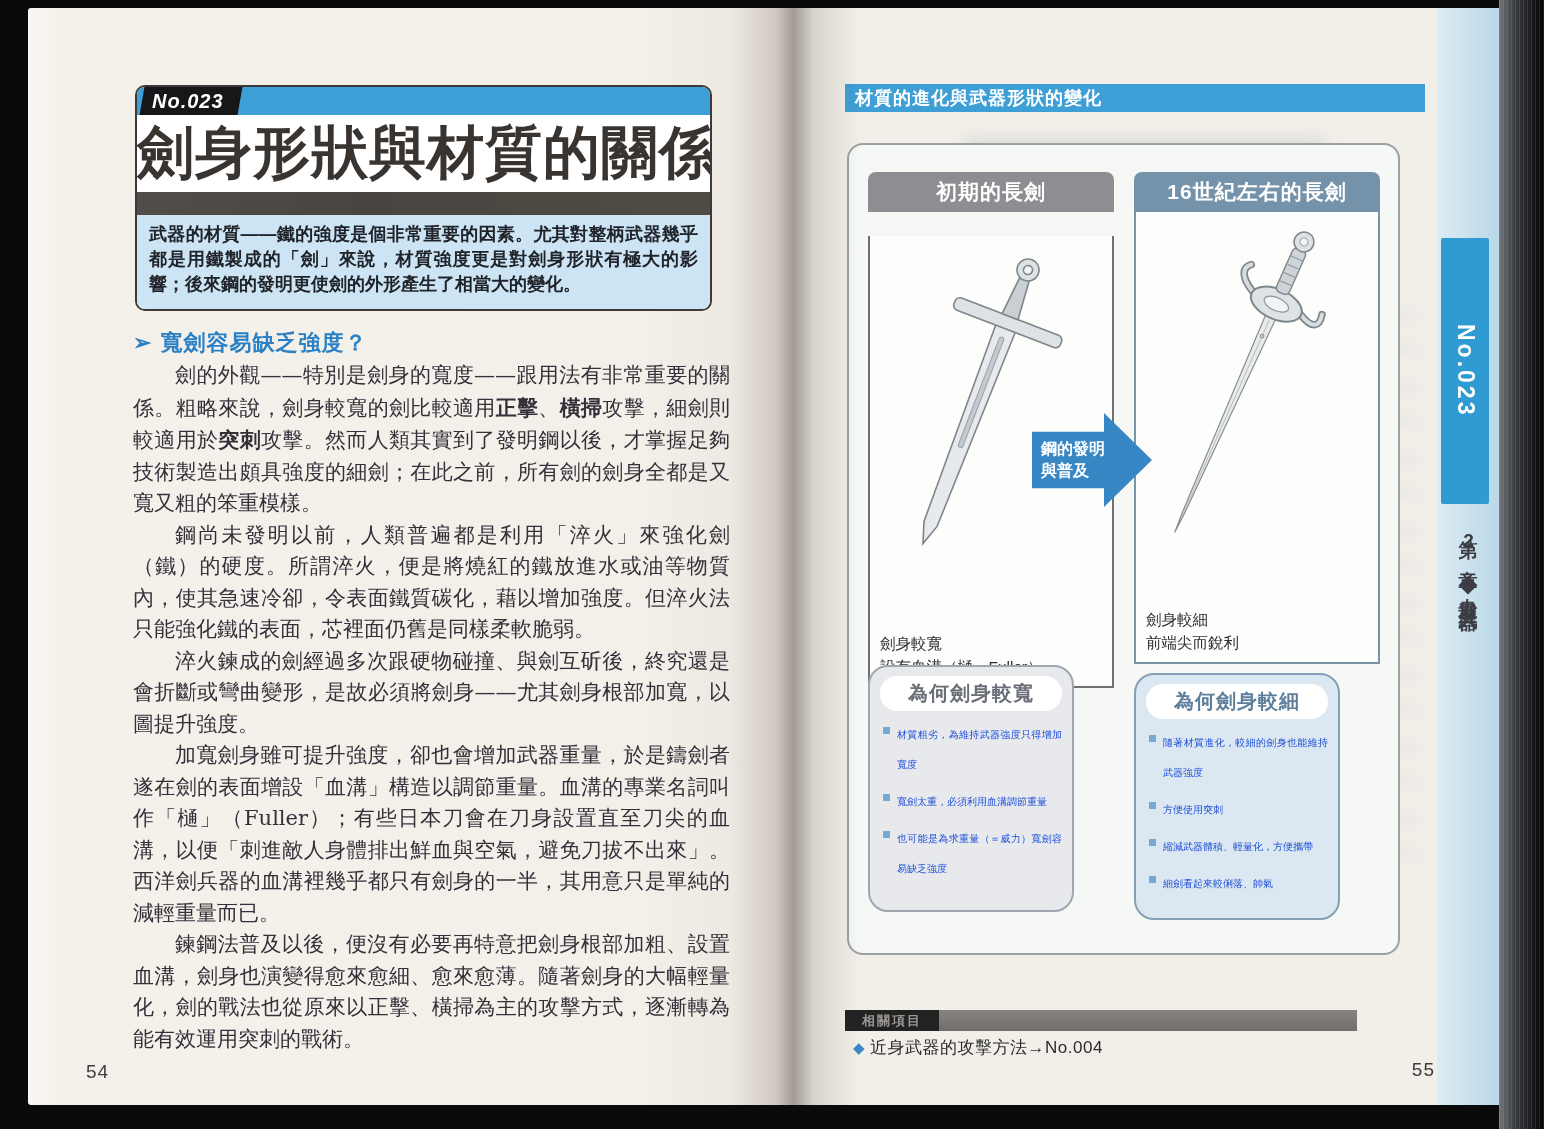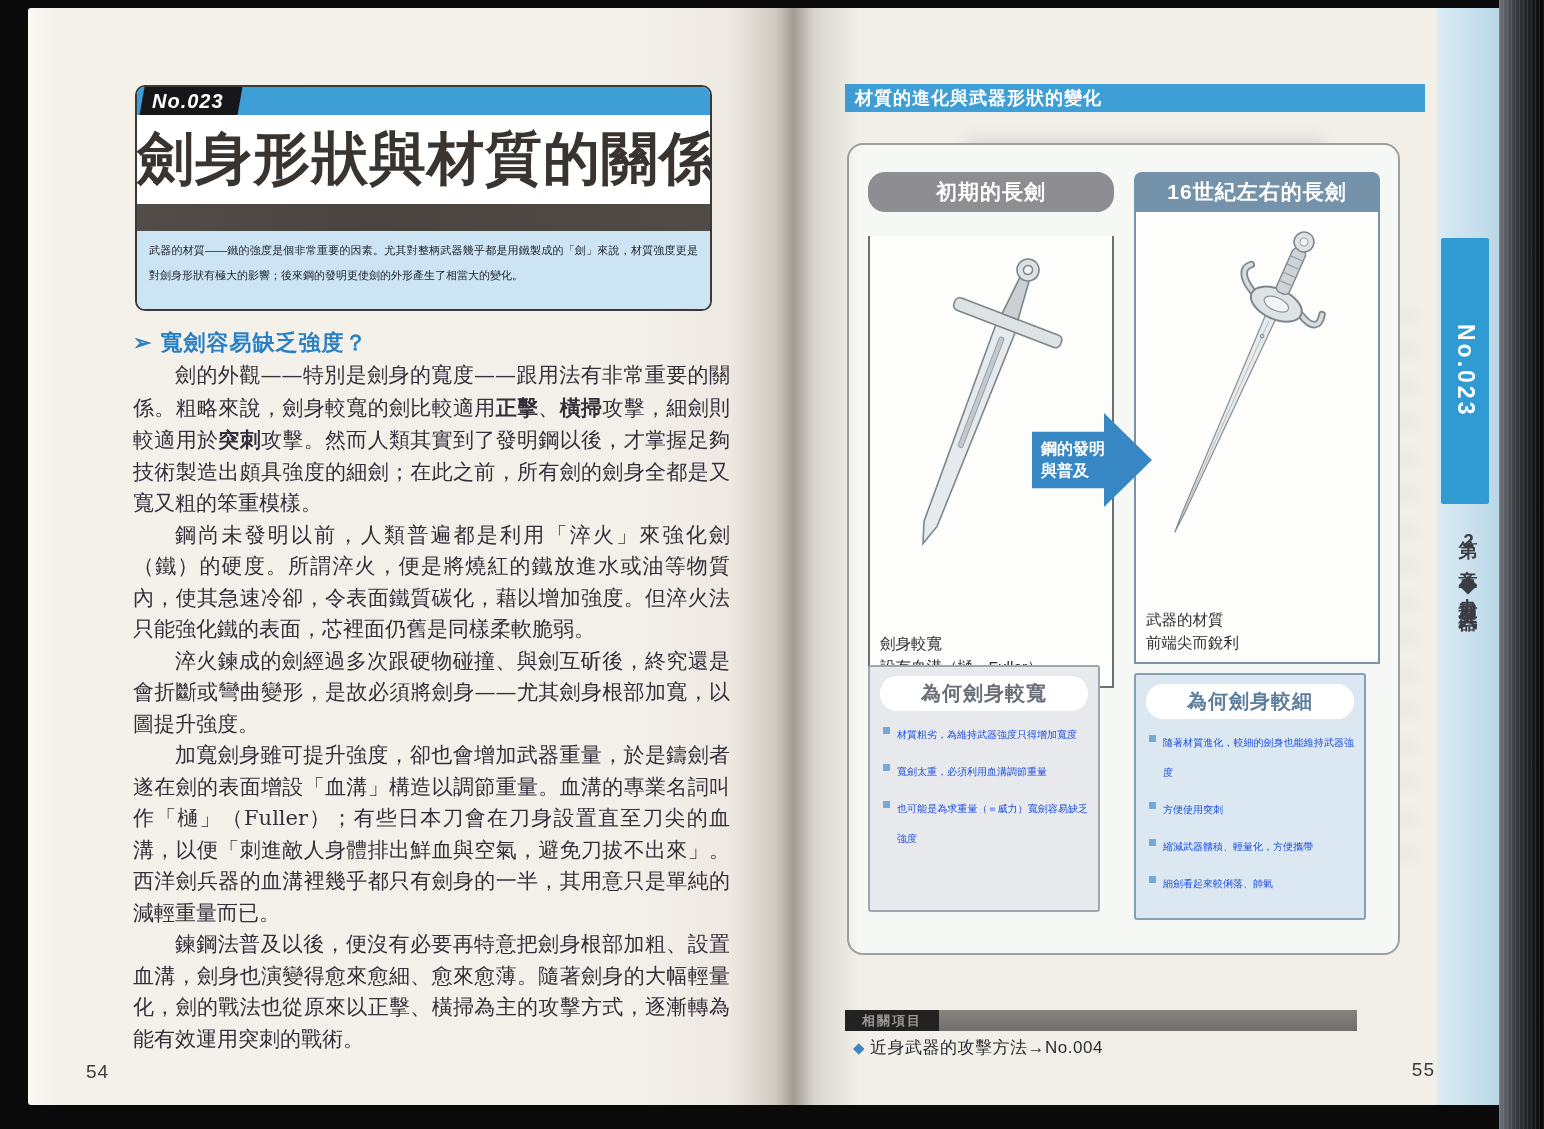--- a/index.html
+++ b/index.html
@@ -21,22 +21,22 @@
   .header-block { position:absolute; left:107px; top:77px; width:577px; height:226px;
     border:2px solid #3c3a38; border-radius:10px; overflow:hidden; background:#fff;
     display:flex; flex-direction:column; }
   .hb-top { height:28px; background:var(--accent-blue,#3e9ed6); display:flex; align-items:center; }
   .entry-badge { margin-left:5px; background:#17171a; color:#fff; font-weight:bold; font-style:italic;
     font-size:20px; line-height:26px; padding:1px 16px 1px 10px; transform:skewX(-10deg); letter-spacing:1px; }
   .entry-badge > span { display:inline-block; transform:skewX(10deg); }
   .hb-title { height:89px; display:flex; align-items:center; 
     font-size:57px; font-weight:bold; color:#393430; letter-spacing:1px; white-space:nowrap; }
   .hb-band { height:27px; background:linear-gradient(90deg,#534d49,#49443f 40%,#514b46); }
-  .hb-intro { flex:1; background:var(--intro-bg,#cce4f4); padding:7px 12px 0 12px;
-    font-size:11px; line-height:25px; color:#20242a; text-align:justify; }
+  .hb-intro { flex:1; background:var(--intro-bg,#cce4f4); padding:7px 12px 12px 12px;
+    font-size:18px; line-height:25px; color:#20242a; text-align:justify;font-weight:bold; }
 
   .section-heading { position:absolute; left:105px; top:320px; font-size:22px; font-weight:bold;
     color:var(--heading-blue,#2980c4); letter-spacing:1px; }
   .section-heading .marker { margin-right:8px; }
 
   .body-text { position:absolute; left:105px; top:352px; width:597px;
     font-family:"DejaVu Serif","Liberation Serif",serif; font-size:21px; line-height:31.5px;
     color:#34303a; text-align:justify; }
   .body-text p { text-indent:2em; margin:0; }
   .body-text b { font-weight:bold; }
@@ -56,30 +56,30 @@
      background:repeating-linear-gradient(180deg, rgba(110,130,160,0.05) 0 14px, rgba(0,0,0,0) 14px 36px); }
 
   .diagram-box { position:absolute; left:57px; top:135px; width:553px; height:812px;
     border:2px solid #9ba1a3; border-radius:16px; background:#f6f8f6; }
 
   .panel { position:absolute; top:27px; width:246px; height:740px; }
   #panel-early { left:19px; }
   #panel-16c  { left:285px; }
   .panel-header { height:40px; border-radius:8px 8px 0 0; color:#fff; font-size:21px; font-weight:bold;
     display:flex; align-items:center; justify-content:center; letter-spacing:1px; }
-  #panel-early .panel-header { background:var(--panel-gray,#8d8d92);border-radius:17px; }
+  #panel-early .panel-header { background:var(--panel-gray,#8d8d92); }
   #panel-16c  .panel-header { background:var(--panel-blue,#7493aa); }
   .panel-art { height:452px; background:#fdfdfb; border-style:solid; border-width:0 2px 2px 2px; position:relative; }
   #panel-early .panel-art { border-color:#6e7174;margin-top:24px; }
   #panel-16c  .panel-art { border-color:#7b93a6; }
   .art-svg { position:absolute; left:0; top:0; }
   .art-caption { position:absolute; left:0; bottom:0; width:100%; padding:6px 10px 8px 10px;
     font-size:15.5px; line-height:23px; color:#2f2f33; }
 
-  .why-box { position:absolute; left:0; top:493px; width:232px; height:247px; border-radius:3px; border:2px solid; }
+  .why-box { position:absolute; left:0; top:493px; width:206px; height:247px; border-radius:20px; border:2px solid; }
   #panel-early .why-box { background:#e8e9ed; border-color:#9fa6b0; }
   #panel-16c  .why-box { background:#dce8f1; border-color:#85a0b6;margin-top:8px; }
   .why-header { margin:9px 10px 4px 10px; background:#fff; border-radius:17px; height:35px;
     display:flex; align-items:center; justify-content:center; font-size:20px; font-weight:bold; letter-spacing:1px; }
   #panel-early .why-header { color:#6a6f77; }
   #panel-16c  .why-header { color:#5e7f9c; }
   .why-list { list-style:none; padding:5px 10px 0 13px; }
   .why-list li { position:relative; padding-left:14px; font-size:10px; line-height:30px;
     margin-bottom:7px; color:#1d4ed8; text-align:justify; }
   .why-list li::before { content:""; position:absolute; left:0; top:7px; width:7px; height:7px; background:#76a9d4; }
@@ -193,21 +193,21 @@
               <rect x="-7" y="8" width="14" height="48" rx="5" fill="#cdd3d6" stroke="#7e868b" stroke-width="1.4"></rect>
               <line x1="-6" y1="18" x2="6" y2="18" stroke="#8d9499" stroke-width="1"></line>
               <line x1="-6" y1="27" x2="6" y2="27" stroke="#8d9499" stroke-width="1"></line>
               <line x1="-6" y1="36" x2="6" y2="36" stroke="#8d9499" stroke-width="1"></line>
               <line x1="-6" y1="45" x2="6" y2="45" stroke="#8d9499" stroke-width="1"></line>
               <circle cx="0" cy="0" r="10" fill="#dde2e5" stroke="#7e868b" stroke-width="1.6"></circle>
               <circle cx="0" cy="0" r="4" fill="#f1f3f4" stroke="#8d9499" stroke-width="1"></circle>
             </g>
           </svg>
           <div class="art-caption">
-            <div>武器的材質</div>
+            <div>劍身較細</div>
             <div>前端尖而銳利</div>
           </div>
         </div>
         <div class="why-box">
           <div class="why-header">為何劍身較細</div>
           <ul class="why-list">
               <li>隨著材質進化，較細的劍身也能維持武器強度</li>
               <li>方便使用突刺</li>
               <li>縮減武器體積、輕量化，方便攜帶</li>
               <li>細劍看起來較俐落、帥氣</li>

